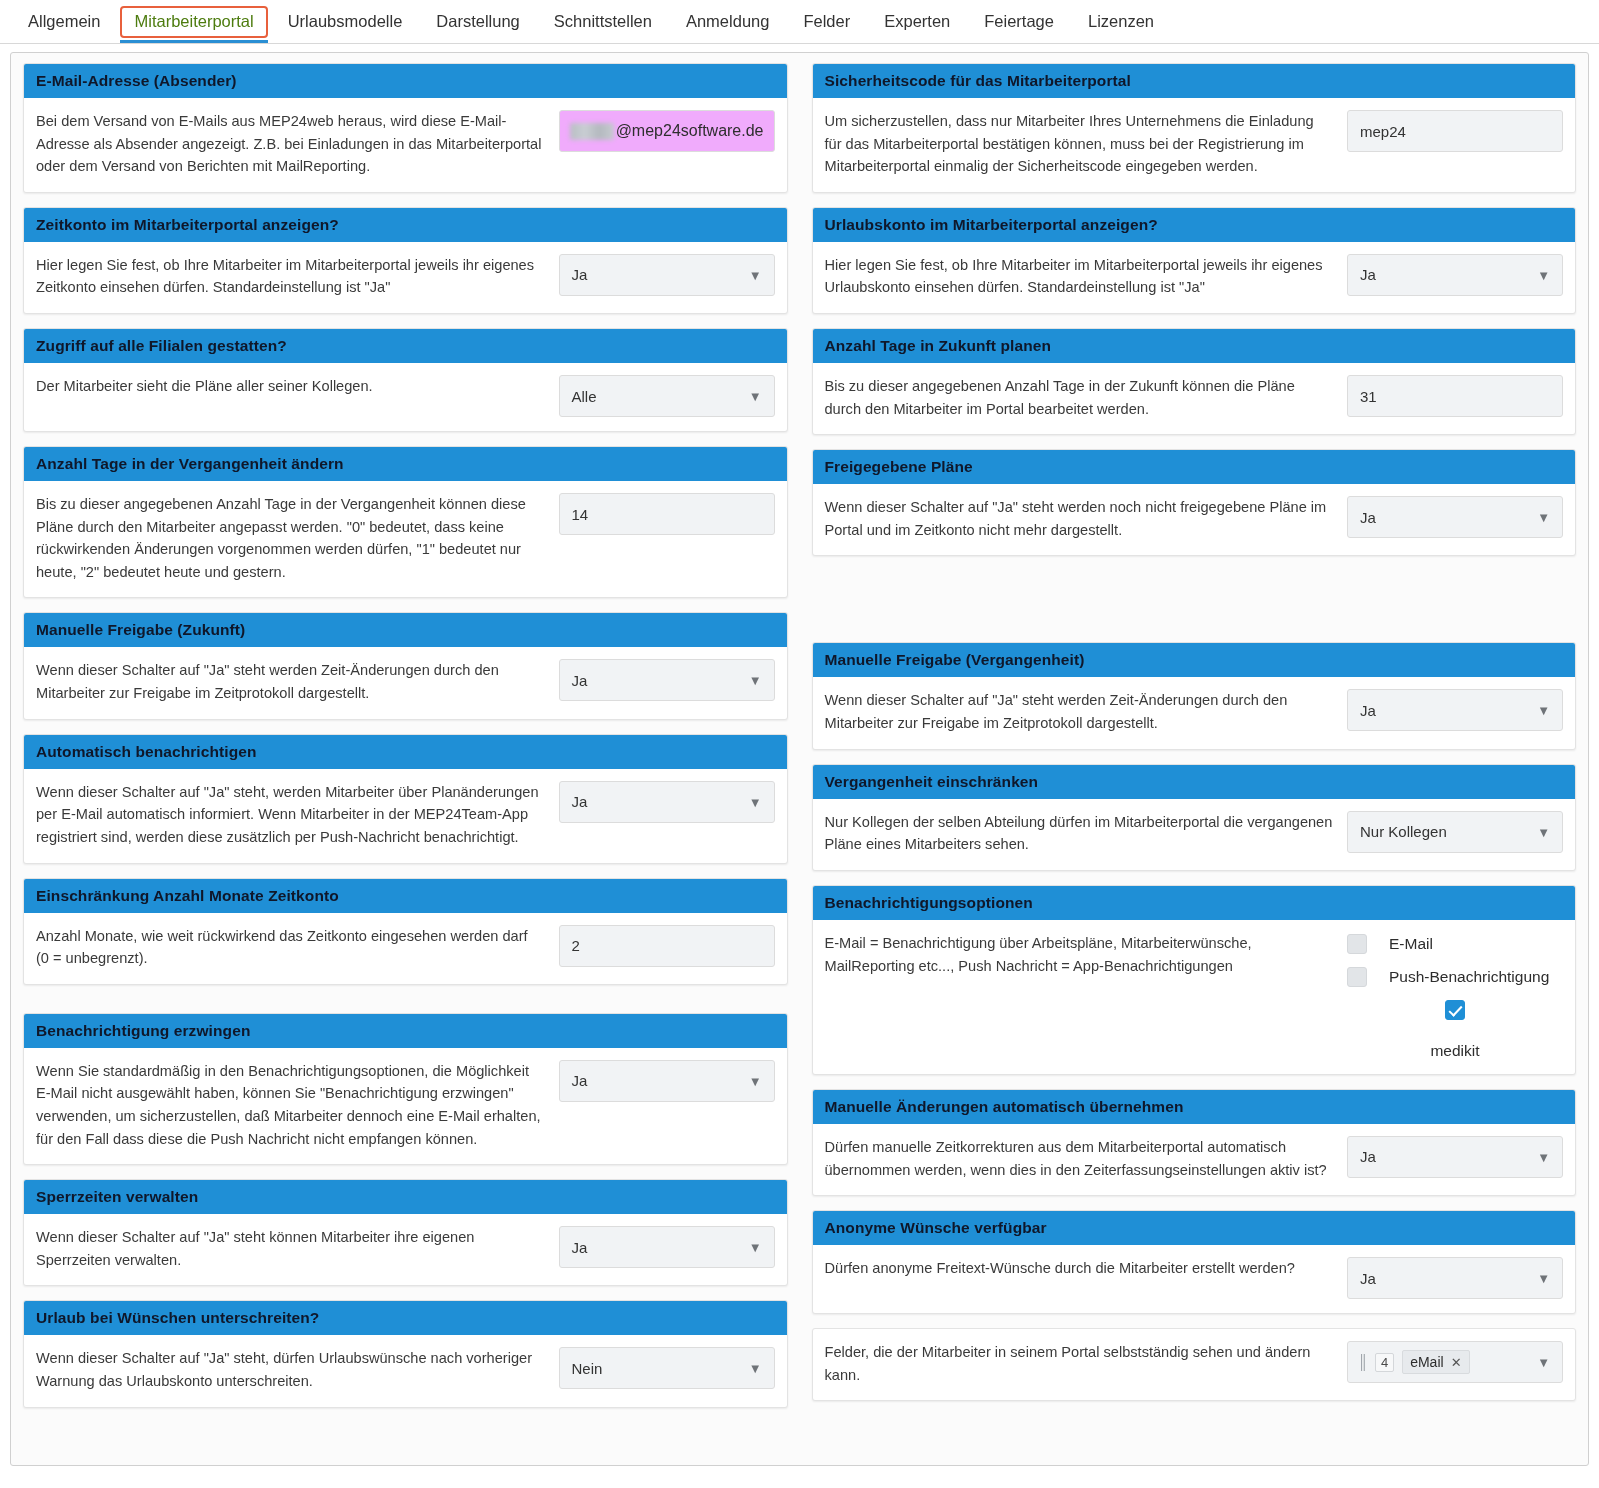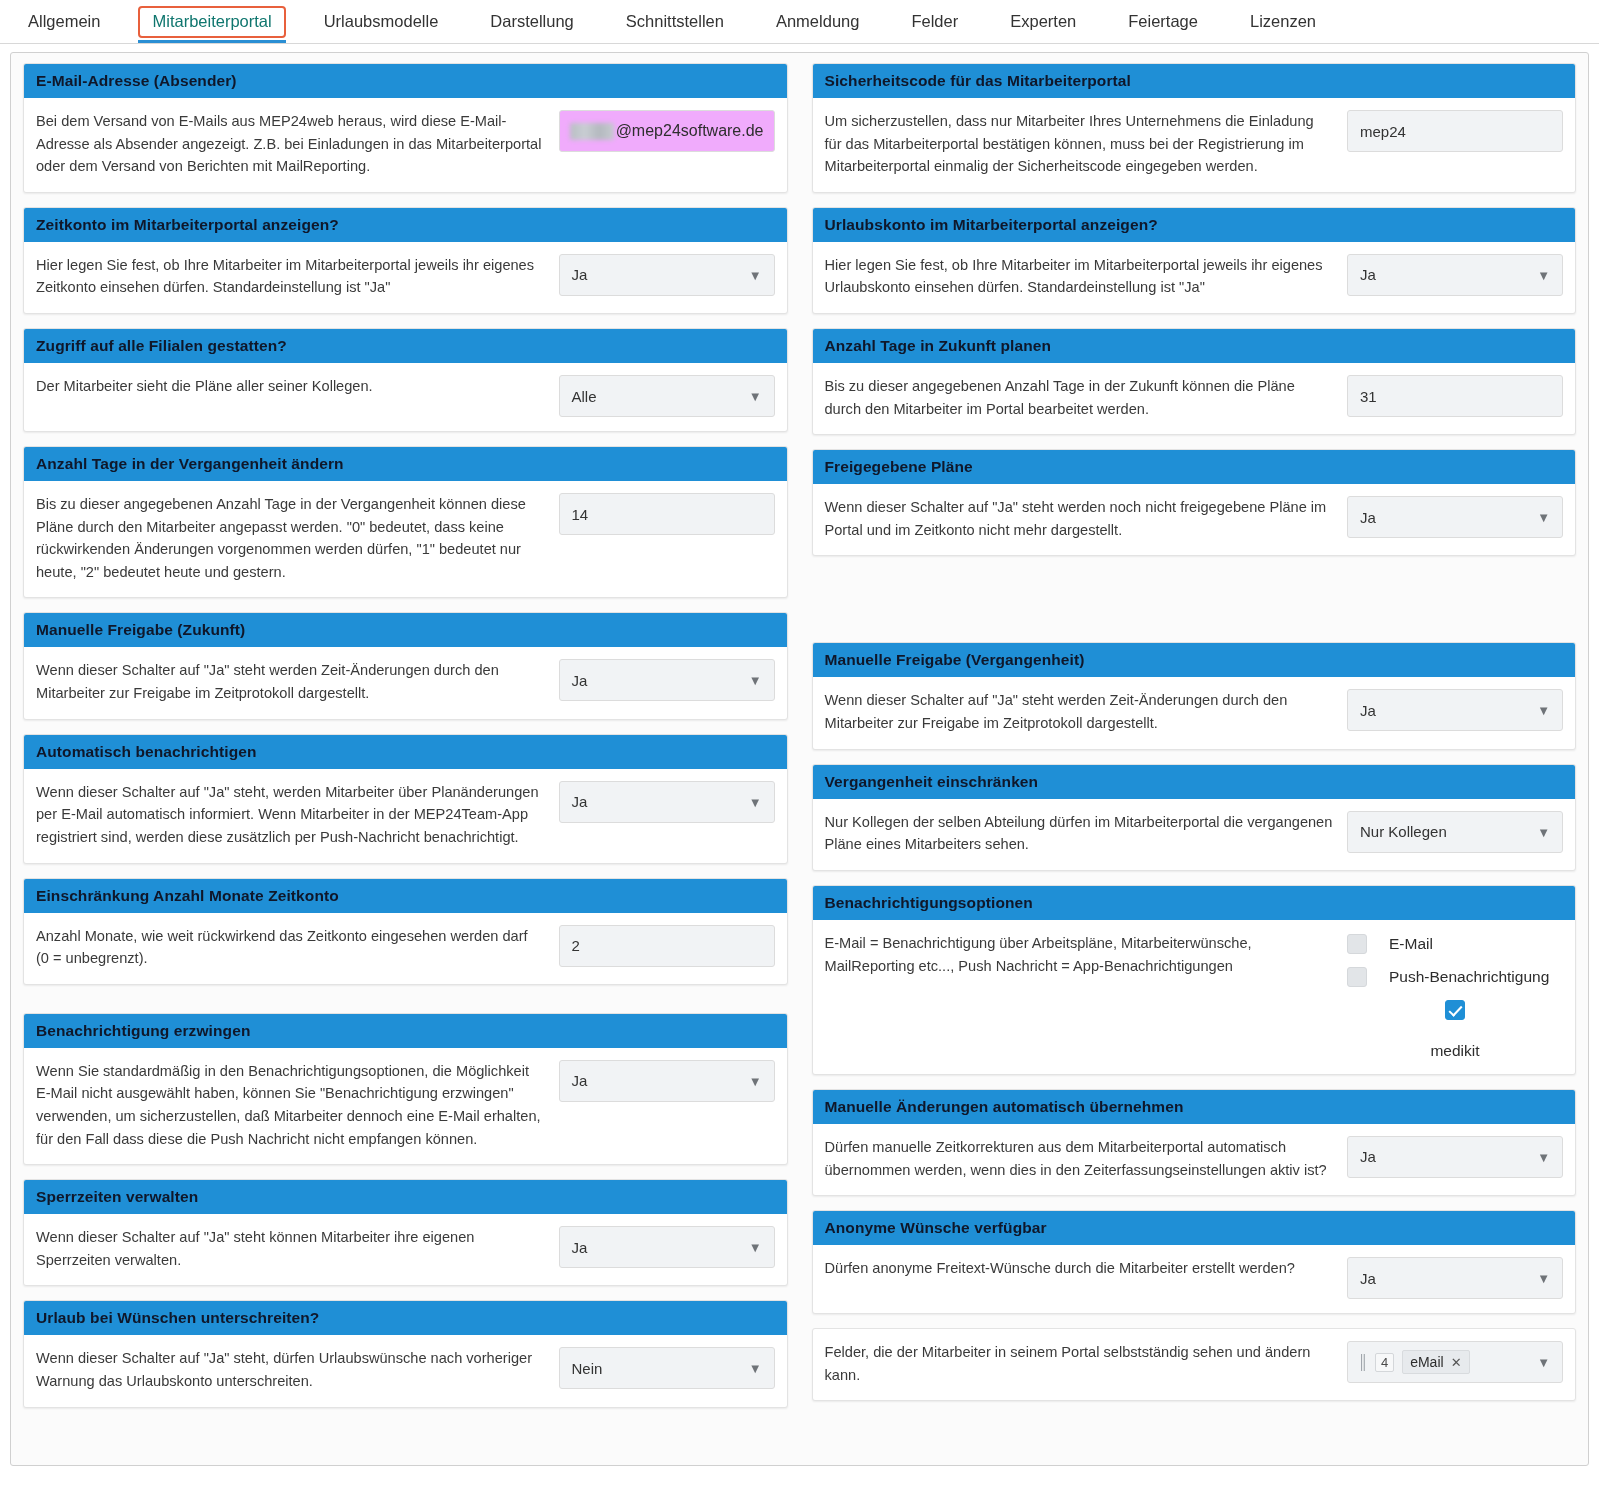--- a/index.html
+++ b/index.html
@@ -14,36 +14,36 @@
     height: 1488px;
     background: #ffffff;
     position: relative;
     overflow: hidden;
   }
 
   
   .tabbar {
     display: flex;
     align-items: flex-end;
-    gap: 24px;
+    gap: 6px;
     padding: 6px 14px 0 14px;
     height: 44px;
     background: #ffffff;
     border-bottom: 1px solid #d8d8d8;
   }
   .tab {
     font-size: 16.5px;
     color: #333333;
     padding: 6px 14px 12px 14px;
     cursor: pointer;
     white-space: nowrap;
     position: relative;
   }
   .tab.active {
-    color: #0f766e;
+    color: #4d7c0f;
     border: 2px solid #e8603c;
     border-radius: 4px;
     padding: 4px 12px 5px 12px;
     margin-bottom: 5px;
   }
   .tab.active::after {
     content: "";
     position: absolute;
     left: -2px;
     right: -2px;

